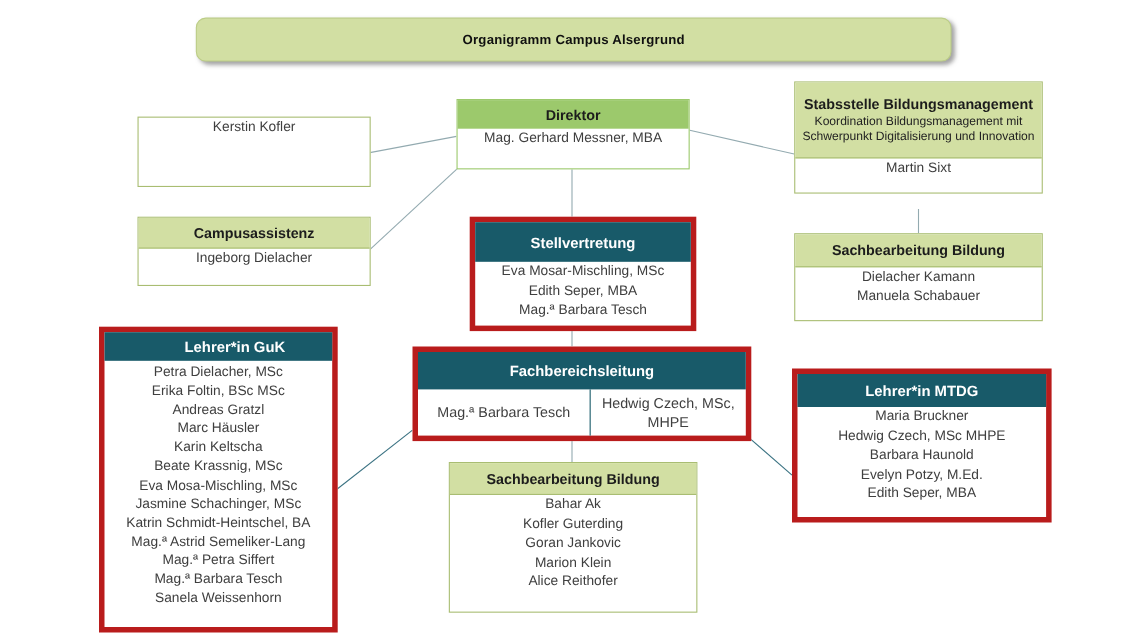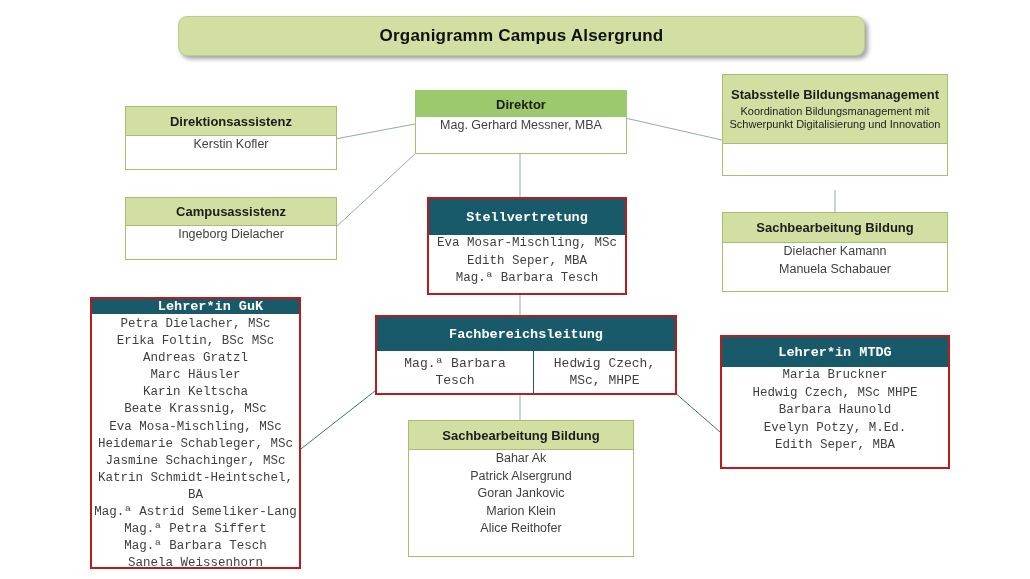--- a/index.html
+++ b/index.html
@@ -8,35 +8,35 @@
     font-family:"Liberation Sans", sans-serif;color:#3a3a3a;
   }
   svg.lines{position:absolute;left:0;top:0;width:1030px;height:579px;z-index:0;}
 
   .banner{
     position:absolute;left:178px;top:16px;width:685px;height:38px;
     background:#d2dfa3;border:1px solid #bccd86;border-radius:9px;
     box-shadow:3px 3px 4px rgba(90,90,90,.55);
     display:flex;align-items:center;justify-content:center;z-index:2;
   }
-  .banner .t{font-size:17px;font-weight:bold;color:#101010;letter-spacing:.2px;}
+  .banner .t{font-size:12px;font-weight:bold;color:#101010;letter-spacing:.2px;}
 
   .box{position:absolute;background:#ffffff;display:flex;flex-direction:column;z-index:1;}
   .box .hdr{display:flex;flex-direction:column;align-items:center;justify-content:center;text-align:center;}
   .box .hdr .ht{font-weight:bold;font-size:13px;color:#1c1c1c;text-align:right;}
   .box .bdy{flex:1;display:flex;flex-direction:column;align-items:center;text-align:center;font-size:12.5px;line-height:17.5px;color:#3f3f3f;}
 
   
   .lg{border:1px solid #a9bd72;}
   .lg .hdr{background:#d2dfa3;border-bottom:1px solid #a9bd72;}
   
   .mg{border:1px solid #9cc96c;}
   .mg .hdr{background:#9cc96c;}
   
-  .tl{border:2px solid #b91c1c;font-family:Liberation Mono, monospace;}
+  .tl{border:5px solid #b91c1c;}
   .tl .hdr{background:#185a69;}
   .tl .hdr .ht{color:#ffffff;font-size:13.5px;}
 
   .b-direktor{left:415px;top:90px;width:210px;height:62px;}
   .b-direktor .hdr{height:26px;}
   .b-direktionsassistenz{left:125px;top:106px;width:210px;height:62px;}
   .b-direktionsassistenz .hdr{height:28px;}
   .b-campusassistenz{left:125px;top:197px;width:210px;height:61px;}
   .b-campusassistenz .hdr{height:27px;}
   .b-stabsstelle{left:722px;top:74px;width:224px;height:100px;}
@@ -47,21 +47,21 @@
   .b-stellvertretung{left:427px;top:197px;width:196px;height:94px;}
   .b-stellvertretung .hdr{height:36px;}
   .b-fachbereichsleitung{left:375px;top:315px;width:298px;height:76px;}
   .b-fachbereichsleitung .hdr{height:34px;}
   .b-fachbereichsleitung .bdy{flex-direction:row;align-items:stretch;padding:0;}
   .b-fachbereichsleitung .cell{display:flex;align-items:center;justify-content:center;font-size:13px;padding:0 4px;}
   .b-fachbereichsleitung .cell.c0{width:148px;border-right:1px solid #185a69;}
   .b-fachbereichsleitung .cell.c1{flex:1;}
   .b-guk{left:90px;top:297px;width:207px;height:268px;}
   .b-guk .hdr{height:26px;padding-left:30px;}
-  .b-guk .bdy{line-height:17.1px;justify-content:space-between;padding-top:2px;}
+  .b-guk .bdy{line-height:17.1px;justify-content:flex-start;padding-top:2px;}
   .b-sach-bottom{left:408px;top:420px;width:224px;height:135px;}
   .b-sach-bottom .hdr{height:28px;}
   .b-sach-bottom .bdy{line-height:17.5px;}
   .b-mtdg{left:720px;top:335px;width:226px;height:130px;}
   .b-mtdg .hdr{height:30px;}
   .b-mtdg .bdy{line-height:17.5px;}
 </style>
 </head>
 <body>
 
@@ -86,42 +86,42 @@
   <div class="box mg b-direktor">
     <div class="hdr">
       <div class="ht">Direktor</div>
     </div>
     <div class="bdy">
         <div class="member">Mag. Gerhard Messner, MBA</div>
       </div>
   </div>
 
   <div class="box lg b-direktionsassistenz">
-    <div class="hdr">
-      <div class="ht">Direktionsassistenz</div>
-    </div>
     <div class="bdy">
         <div class="member">Kerstin Kofler</div>
       </div>
   </div>
 
   <div class="box lg b-campusassistenz">
     <div class="hdr">
       <div class="ht">Campusassistenz</div>
     </div>
     <div class="bdy">
         <div class="member">Ingeborg Dielacher</div>
       </div>
   </div>
 
   <div class="box lg b-stabsstelle">
     <div class="hdr">
       <div class="ht">Stabsstelle Bildungsmanagement</div>
       <div class="sub">Koordination Bildungsmanagement mit Schwerpunkt Digitalisierung und Innovation</div>
     </div>
+    <div class="bdy">
+        <div class="member">Martin Sixt</div>
+      </div>
   </div>
 
   <div class="box lg b-sach-stab">
     <div class="hdr">
       <div class="ht">Sachbearbeitung Bildung</div>
     </div>
     <div class="bdy">
         <div class="member">Dielacher Kamann</div>
         <div class="member">Manuela Schabauer</div>
       </div>
@@ -153,37 +153,36 @@
       <div class="ht">Lehrer*in GuK</div>
     </div>
     <div class="bdy">
         <div class="member">Petra Dielacher, MSc</div>
         <div class="member">Erika Foltin, BSc MSc</div>
         <div class="member">Andreas Gratzl</div>
         <div class="member">Marc Häusler</div>
         <div class="member">Karin Keltscha</div>
         <div class="member">Beate Krassnig, MSc</div>
         <div class="member">Eva Mosa-Mischling, MSc</div>
-        <div class="member">Heidemarie Schableger, MSc</div>
         <div class="member">Jasmine Schachinger, MSc</div>
         <div class="member">Katrin Schmidt-Heintschel, BA</div>
         <div class="member">Mag.ª Astrid Semeliker-Lang</div>
         <div class="member">Mag.ª Petra Siffert</div>
         <div class="member">Mag.ª Barbara Tesch</div>
         <div class="member">Sanela Weissenhorn</div>
       </div>
   </div>
 
   <div class="box lg b-sach-bottom">
     <div class="hdr">
       <div class="ht">Sachbearbeitung Bildung</div>
     </div>
     <div class="bdy">
         <div class="member">Bahar Ak</div>
-        <div class="member">Patrick Alsergrund</div>
+        <div class="member">Kofler Guterding</div>
         <div class="member">Goran Jankovic</div>
         <div class="member">Marion Klein</div>
         <div class="member">Alice Reithofer</div>
       </div>
   </div>
 
   <div class="box tl b-mtdg">
     <div class="hdr">
       <div class="ht">Lehrer*in MTDG</div>
     </div>

